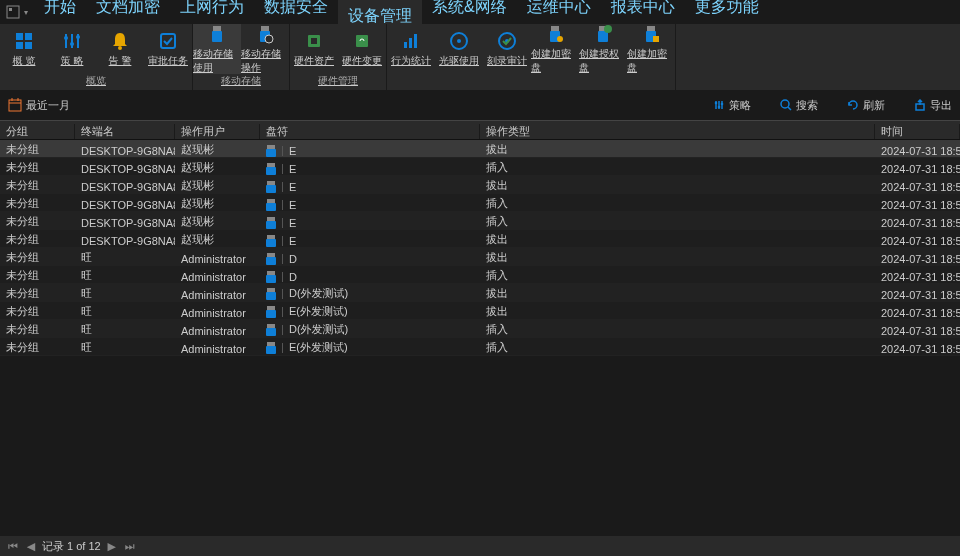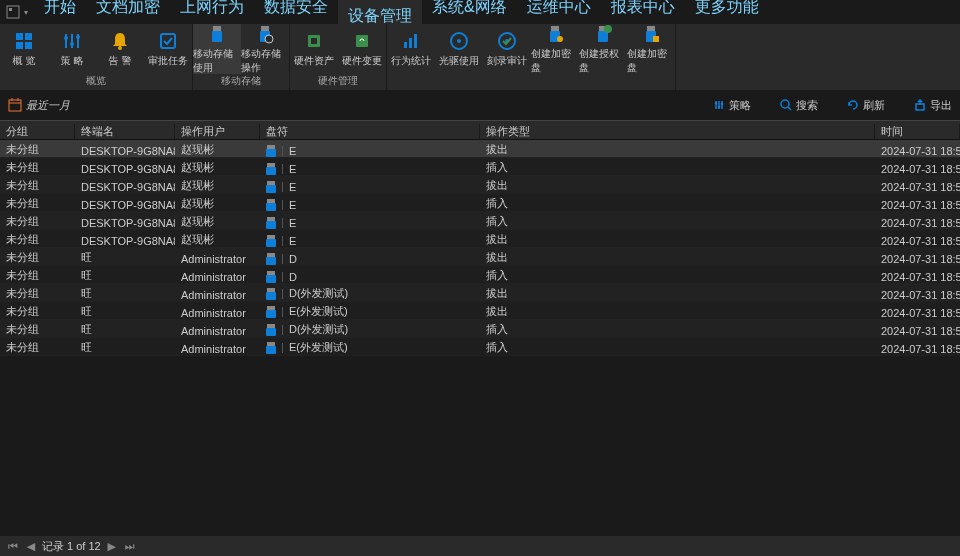--- a/index.html
+++ b/index.html
@@ -39,20 +39,21 @@
 .menubar .menu-item.active {
   background: #2a2a2a;
   border-top: 2px solid #0e7fd8;
   padding-top: 11px;
 }
 
 .ribbon {
   background: #2a2a2a;
   height: 66px;
   display: flex;
+  text-decoration: underline;
 }
 .ribbon-group {
   display: flex;
   flex-direction: column;
   align-items: center;
   border-right: 1px solid #1a1a1a;
 }
 .ribbon-buttons {
   display: flex;
   flex: 1;
@@ -86,21 +87,21 @@
 }
 
 .toolbar {
   height: 30px;
   display: flex;
   align-items: center;
   padding: 0 8px;
   background: #1a1a1a;
   justify-content: space-between;
 }
-.toolbar-left { display: flex; align-items: center; gap: 6px; font-style: italic; }
+.toolbar-left { display: flex; align-items: center; gap: 6px; }
 .toolbar-right { display: flex; align-items: center; gap: 29px; }
 .toolbar-item { display: flex; align-items: center; gap: 4px; cursor: pointer; color: #ccc; font-size: 11px; }
 .date-icon {
   width: 14px; height: 14px;
   color: #ee7733;
 }
 
 .table { width: 100%; }
 .thead {
   display: flex;

